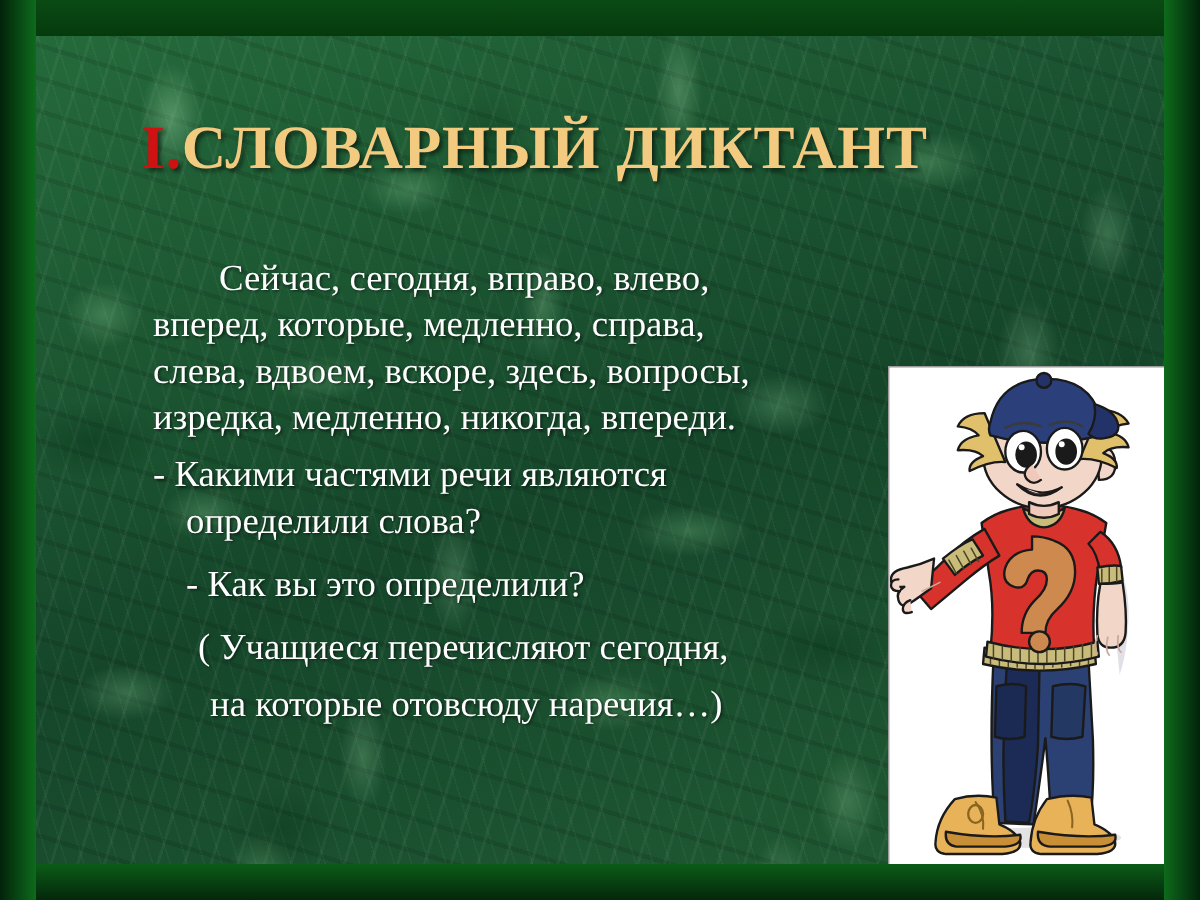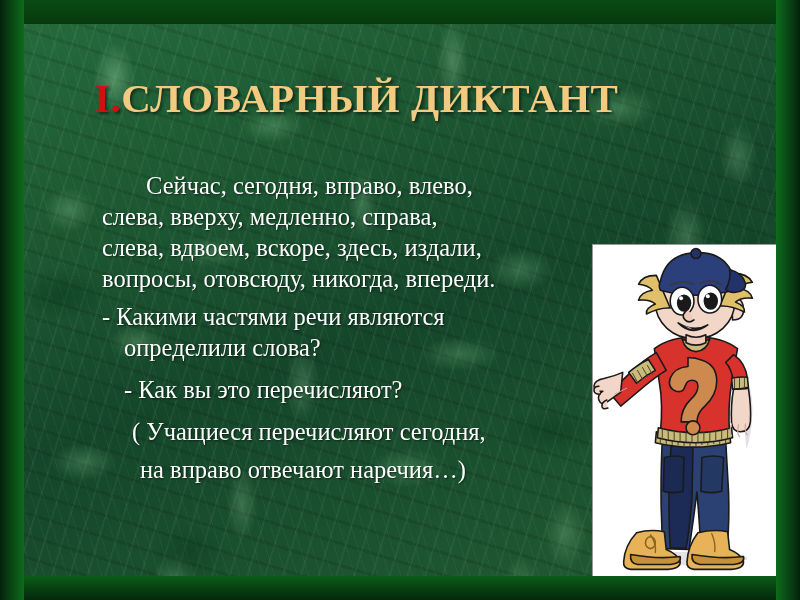--- a/index.html
+++ b/index.html
@@ -117,44 +117,44 @@
   <div id="canvas">
     <div class="marble"></div>
     <div class="marble-dark"></div>
 
     <div id="title"><span class="num">I.</span><span class="main">СЛОВАРНЫЙ ДИКТАНТ</span></div>
 
     <div id="body">
 
       <div>
         <div class="ln white ind-first">Сейчас, сегодня, вправо, влево,</div>
-        <div class="ln white">слева, вверху, медленно, справа,</div>
-        <div class="ln white">слева, вдвоем, вскоре, здесь, издали,</div>
-        <div class="ln white">вопросы, отовсюду, никогда, впереди.</div>
+        <div class="ln white">вперед, которые, медленно, справа,</div>
+        <div class="ln white">слева, вдвоем, вскоре, здесь, вопросы,</div>
+        <div class="ln white">изредка, медленно, никогда, впереди.</div>
       </div>
 
       <div class="gap"></div>
 
       <div>
         <div class="ln yellow ind-dash">- Какими частями речи являются</div>
         <div class="ln yellow ind-sub">определили слова?</div>
       </div>
 
       <div class="gap2"></div>
 
       <div>
-        <div class="ln yellow ind-sub">- Как вы это перечисляют?</div>
+        <div class="ln yellow ind-sub">- Как вы это определили?</div>
       </div>
 
       <div class="gap2"></div>
 
       <div>
         <div class="ln white ind-paren">( Учащиеся перечисляют сегодня,</div>
         <div class="gap"></div>
-        <div class="ln white ind-paren2">на вправо отвечают наречия…)</div>
+        <div class="ln white ind-paren2">на которые отовсюду наречия…)</div>
       </div>
 
     </div>
 
     <div id="clip">
       <svg viewBox="0 0 197 333" xmlns="http://www.w3.org/2000/svg">
         <rect x="0" y="0" width="197" height="333" fill="#ffffff"></rect>
 
         <ellipse cx="104" cy="316" rx="52" ry="7" fill="#dcdcdc" opacity=".8"></ellipse>
 

